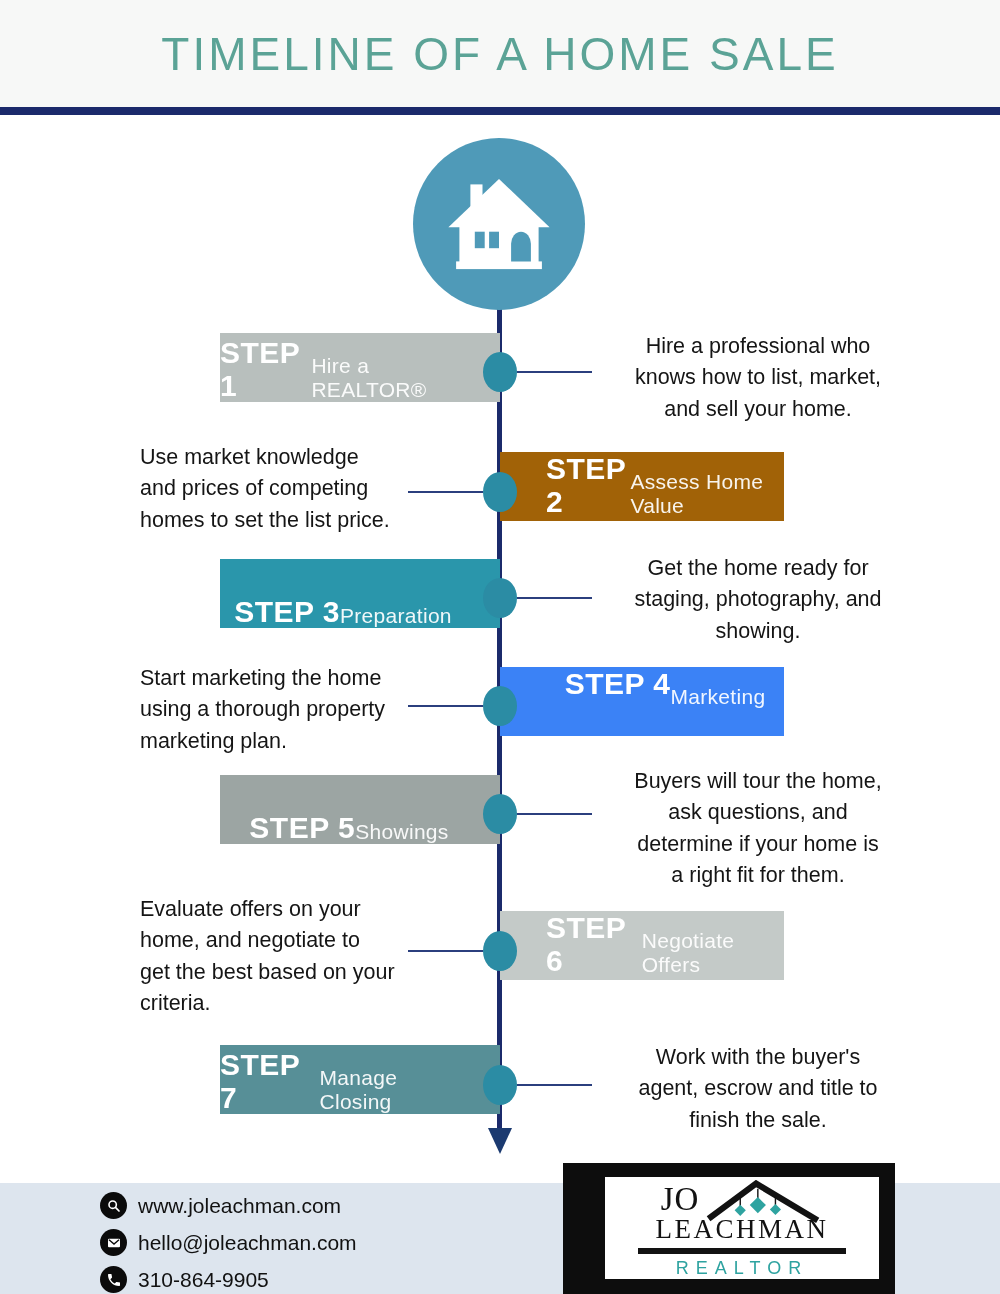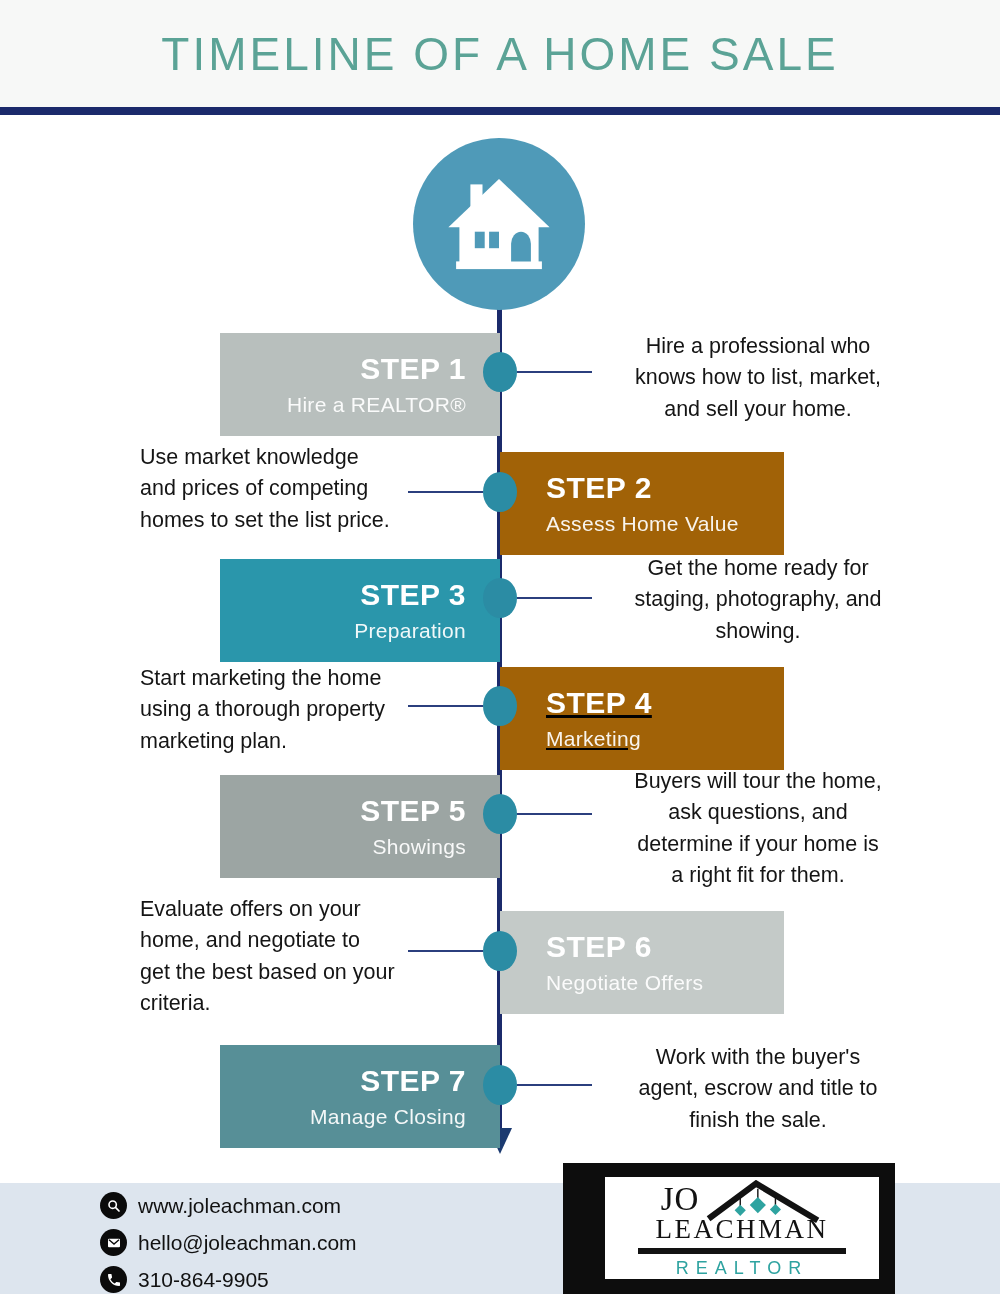--- a/index.html
+++ b/index.html
@@ -18,26 +18,26 @@
             border-left:12px solid transparent; border-right:12px solid transparent;
             border-top:26px solid #1b3a70;}
   .house-circle{position:absolute; left:413px; top:138px; width:172px; height:172px;
                 border-radius:50%; background:#4f9ab8; display:flex; align-items:center; justify-content:center;}
   .house-circle svg{width:110px; height:110px;}
 
   .node{position:absolute; left:483px; width:34px; height:40px; border-radius:50%; background:#2b8ca4; z-index:3;}
   .connector{position:absolute; height:2px; background:#2b3f7e; z-index:2;}
 
   
-  .step-box{position:absolute; height:103px; display:flex; flex-direction:column; justify-content:center; z-index:1;}
+  .step-box{position:absolute; height:69px; display:flex; flex-direction:row; justify-content:center; z-index:1;}
   .step-box.side-left{left:220px; width:280px; align-items:flex-end; padding-right:34px; box-sizing:border-box;}
   .step-box.side-right{left:500px; width:284px; align-items:flex-start; padding-left:46px; box-sizing:border-box;}
   .step-num{color:#ffffff; font-size:30px; font-weight:600; letter-spacing:0.5px; line-height:1.1;}
-  .step-label{color:rgba(255,255,255,0.93); font-size:21px; font-weight:400; margin-top:8px; letter-spacing:0.3px;}
-  .c1{background:#b8bfbd;} .c2{background:#a16207;} .c3{background:#2a96ab;} .c4{background:#a16207;text-decoration:underline;}
+  .step-label{color:rgba(255,255,255,0.93); font-size:21px; font-weight:400; margin-top:18px; letter-spacing:0.3px;}
+  .c1{background:#b8bfbd;} .c2{background:#a16207;} .c3{background:#2a96ab;} .c4{background:#3b82f6;}
   .c5{background:#9ca5a3;padding-left:12px;} .c6{background:#c4cac8;} .c7{background:#578f97;}
 
   
   .desc{position:absolute; width:290px; color:#151515; font-size:21.5px; line-height:1.46;
         white-space:pre-line; z-index:1;}
   .desc.d-right{left:613px;text-align:center;}
   .desc.d-left{left:140px;}
 
   
   .footer-band{position:absolute; left:0; top:1183px; width:1000px; height:111px; background:#dde5ee;}

